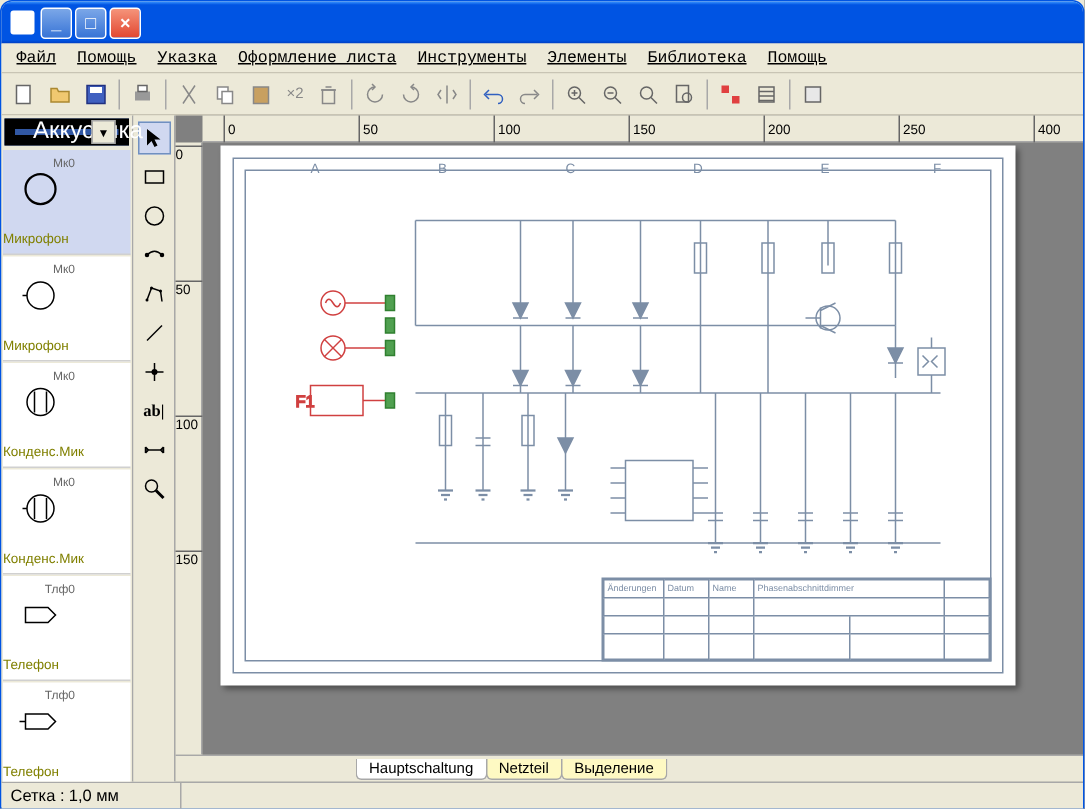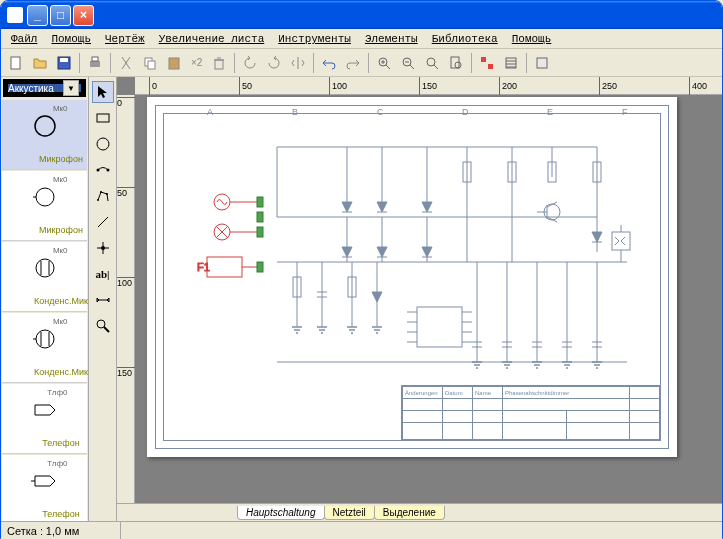--- a/index.html
+++ b/index.html
@@ -19,27 +19,27 @@
 .menubar .mitem .ul { text-decoration: underline; font-family: Liberation Mono, monospace; }
 
 .toolbar { height: 28px; background: #ece9d8; display: flex; align-items: center; padding: 0 4px; gap: 2px; border-bottom: 1px solid #c8c4b4; }
 .tbtn { width: 22px; height: 22px; display: flex; align-items: center; justify-content: center; border: 1px solid transparent; }
 .tsep { width: 1px; height: 20px; background: #a8a8a8; margin: 0 2px; }
 .tbtn svg { width: 16px; height: 16px; }
 
 .mainarea { display: flex; height: 444px; }
 
 .leftpanel { width: 88px; background: #ece9d8; border-right: 1px solid #a8a8a8; display: flex; flex-direction: column; }
-.catdd { margin: 2px; height: 18px; background: #3157a3; color: #fff; display: flex; align-items: center; padding: 0 0; font-size: 10px; border: 5px solid #000000; position: relative; }
+.catdd { margin: 2px; height: 18px; background: #3157a3; color: #fff; display: flex; align-items: center; padding: 0 12px; font-size: 16px; border: 7px solid #000000; position: relative; }
 .catdd::after { content: "▼"; position: absolute; right: 2px; font-size: 8px; color: #000; background: #ece9d8; width: 14px; height: 14px; display: flex; align-items: center; justify-content: center; border: 1px solid #a8a8a8; }
 .complib { flex: 1; overflow: hidden; }
-.compitem { height: 70px; border-bottom: 1px solid #d0d0d0; display: flex; flex-direction: column; align-items: center; justify-content: center; background: #fff; margin: 1px; }
+.compitem { height: 70px; border-bottom: 1px solid #d0d0d0; display: flex; flex-direction: column; align-items: flex-start; justify-content: center; background: #fff; margin: 1px; }
 .compitem.sel { background: #d0d8f0; }
 .compsym { width: 50px; height: 40px; display: flex; align-items: center; justify-content: center; position: relative; }
-.complbl { font-size: 9px; color: #808000; margin-top: 8px; padding-left: 33px; }
+.complbl { font-size: 9px; color: #808000; margin-top: 8px; }
 .compref { position: absolute; top: -2px; right: 2px; font-size: 8px; color: #666; }
 
 .toolpanel { width: 28px; background: #ece9d8; border-right: 1px solid #a8a8a8; display: flex; flex-direction: column; align-items: center; padding-top: 4px; gap: 4px; }
 .tptool { width: 22px; height: 22px; display: flex; align-items: center; justify-content: center; font-family: Liberation Serif, serif; }
 .tptool.sel { background: #d0d8f0; border: 1px solid #7090c0; }
 
 .canvas-area { flex: 1; display: flex; flex-direction: column; background: #808080; position: relative; }
 .hruler { height: 18px; background: #ece9d8; border-bottom: 1px solid #a8a8a8; margin-left: 18px; position: relative; display: flex; }
 .hruler .tick { position: absolute; top: 0; border-left: 1px solid #666; height: 6px; font-size: 9px; padding-left: 2px; line-height: 18px; }
 .hruler .tick.major { height: 18px; }
@@ -52,43 +52,43 @@
 .sheetframe { position: absolute; inset: 8px; border: 1px solid #7c8ea6; }
 .sheetinner { position: absolute; inset: 16px; border: 1px solid #7c8ea6; }
 .colhdr { position: absolute; top: 10px; font-size: 9px; color: #7c8ea6; }
 .titleblock { position: absolute; right: 16px; bottom: 16px; width: 260px; height: 56px; border: 1px solid #7c8ea6; }
 .titleblock td { border: 1px solid #7c8ea6; font-size: 6px; padding: 1px 2px; color: #7c8ea6; }
 
 .schematic { position: absolute; inset: 20px; }
 
 .sheettabs { height: 18px; background: #ece9d8; display: flex; align-items: center; padding-left: 120px; gap: 0; border-top: 1px solid #a8a8a8; }
 .stab { padding: 1px 8px; background: #fef9c3; border: 1px solid #a8a8a8; border-top: none; border-radius: 0 0 4px 4px; font-size: 10px; margin-right: -1px; }
-.stab.active { background: #fff; font-style: italic; }
+.stab.active { background: #fff; }
 
 .statusbar { height: 18px; background: #ece9d8; display: flex; align-items: center; border-top: 1px solid #a8a8a8; }
 .sbcell { padding: 0 6px; border-right: 1px solid #a8a8a8; height: 100%; display: flex; align-items: center; font-size: 10px; }
 </style>
 </head>
 <body>
 
 <div class="window">
   <div class="titlebar">
     <div class="icon"></div>
     <div class="winbtns">
       <div class="winbtn min">_</div>
       <div class="winbtn max">□</div>
       <div class="winbtn close">×</div>
     </div>
   </div>
 
   <div class="menubar">
     <div class="mitem"><span class="ul">Файл</span></div>
     <div class="mitem"><span class="ul">Помощь</span></div>
-    <div class="mitem"><span class="ul">Чертёж</span></div>
-    <div class="mitem"><span class="ul">Увеличение листа</span></div>
+    <div class="mitem"><span class="ul">Указка</span></div>
+    <div class="mitem"><span class="ul">Оформление листа</span></div>
     <div class="mitem"><span class="ul">Инструменты</span></div>
     <div class="mitem"><span class="ul">Элементы</span></div>
     <div class="mitem"><span class="ul">Библиотека</span></div>
     <div class="mitem"><span class="ul">Помощь</span></div>
   </div>
 
   <div class="toolbar">
     <div class="tbtn">
         <svg viewBox="0 0 16 16">
           <rect x="3" y="2" width="9" height="12" fill="#fff" stroke="#666"></rect>
@@ -338,21 +338,21 @@
           </svg>
         </div>
     </div>
 
     <div class="canvas-area">
       <div class="hruler">
         <div class="tick major" style="left:14px">0</div>
         <div class="tick major" style="left:104px">50</div>
         <div class="tick major" style="left:194px">100</div>
         <div class="tick major" style="left:284px">150</div>
-        <div class="tick major" style="left:364px">200</div>
+        <div class="tick major" style="left:374px">200</div>
         <div class="tick major" style="left:464px">250</div>
         <div class="tick major" style="left:554px">400</div>
       </div>
       <div class="canvas-row">
         <div class="vruler">
           <div class="tick major" style="top:2px">0</div>
           <div class="tick major" style="top:92px">50</div>
           <div class="tick major" style="top:182px">100</div>
           <div class="tick major" style="top:272px">150</div>
         </div>

